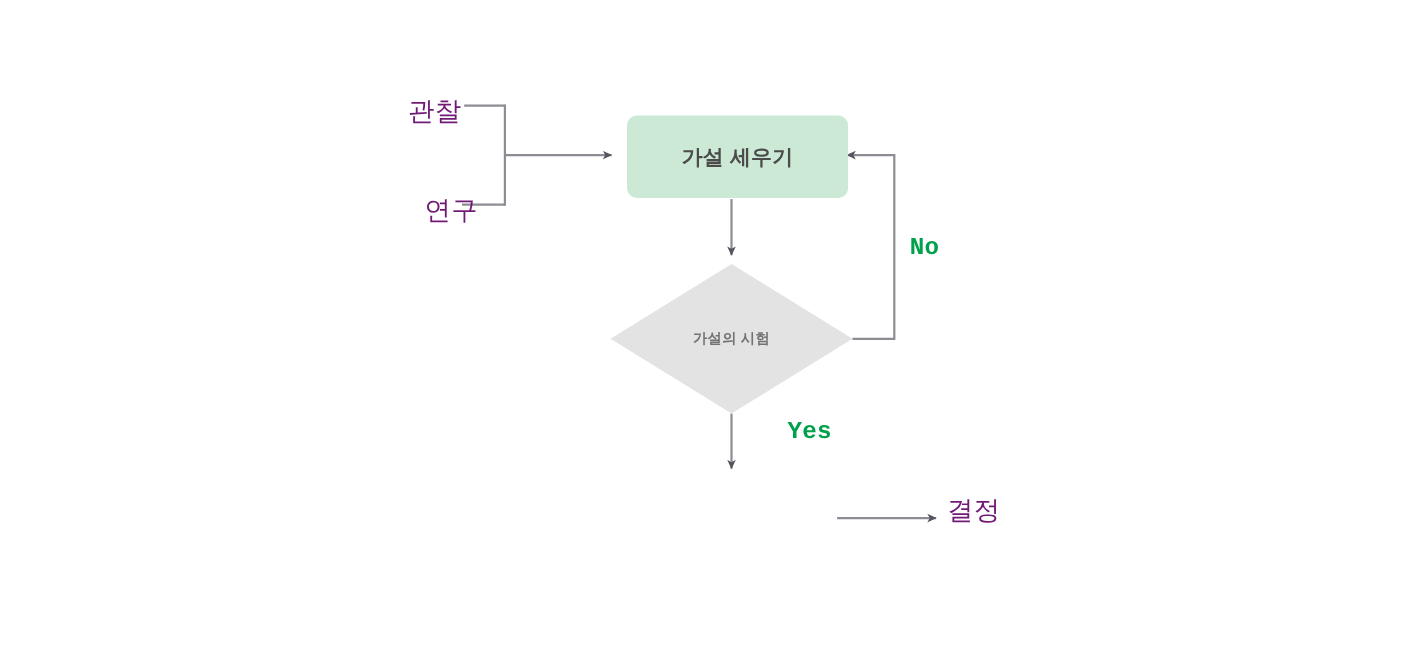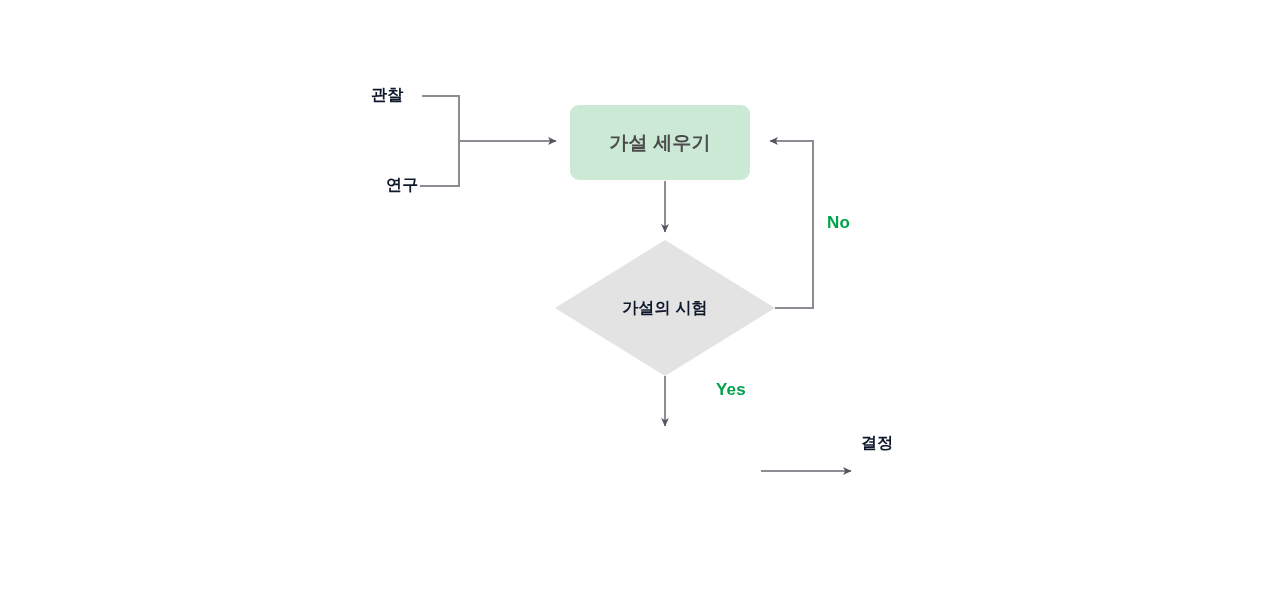--- a/index.html
+++ b/index.html
@@ -35,21 +35,21 @@
     justify-content: center;
     box-sizing: border-box;
     background: #cce9d6;
     border-radius: 9px;
     color: #4b4b4b;
     font-size: 19px;
     font-weight: bold;
     letter-spacing: 0.2px;
     white-space: nowrap;
   }
-  #node-hypothesis { left: 570px; top: 105px; width: 180px; height: 75px; }
+  #node-hypothesis { left: 570px; top: 105px; width: 201px; height: 75px; }
   #node-proof      { left: 570px; top: 434px; width: 191px; height: 75px; }
 
   
   .node-diamond-wrap {
     position: absolute;
     left: 555px;
     top: 240px;
     width: 220px;
     height: 136px;
   }
@@ -60,48 +60,49 @@
     background: #e3e3e3;
     clip-path: polygon(50% 0%, 100% 50%, 50% 100%, 0% 50%);
   }
   .diamond-label {
     position: absolute;
     left: 0; top: 0;
     width: 100%; height: 100%;
     display: flex;
     align-items: center;
     justify-content: center;
-    color: #0f172a;
-    font-size: 16px;
+    color: #737373;
+    font-size: 13px;
     font-weight: bold;
     letter-spacing: 0.2px;
     white-space: nowrap;
   }
 
   
   .text-label {
     position: absolute;
-    color: #0f172a;
-    font-size: 16px;
-    font-weight: bold;
+    color: #701a75;
+    font-size: 24px;
+    font-weight: normal;
     white-space: nowrap;
     letter-spacing: 0.2px;
   }
   #label-observation { left: 371px; top: 85px; }
   #label-research    { left: 386px; top: 175px; }
-  #label-conclusion  { left: 861px; top: 433px; }
+  #label-conclusion  { left: 861px; top: 448px; }
 
   
   .edge-label {
     position: absolute;
     color: #00a14b;
-    font-size: 17px;
+    font-size: 22px;
     font-weight: bold;
     white-space: nowrap;
     letter-spacing: 0.2px;
+    font-family: Liberation Mono, monospace;
   }
   #label-no  { left: 827px; top: 213px; }
   #label-yes { left: 716px; top: 380px; }
 </style>
 </head>
 <body>
 
 <div id="canvas">
 
   <svg id="wires" viewBox="0 0 1280 589" width="1280" height="589" aria-hidden="true">

